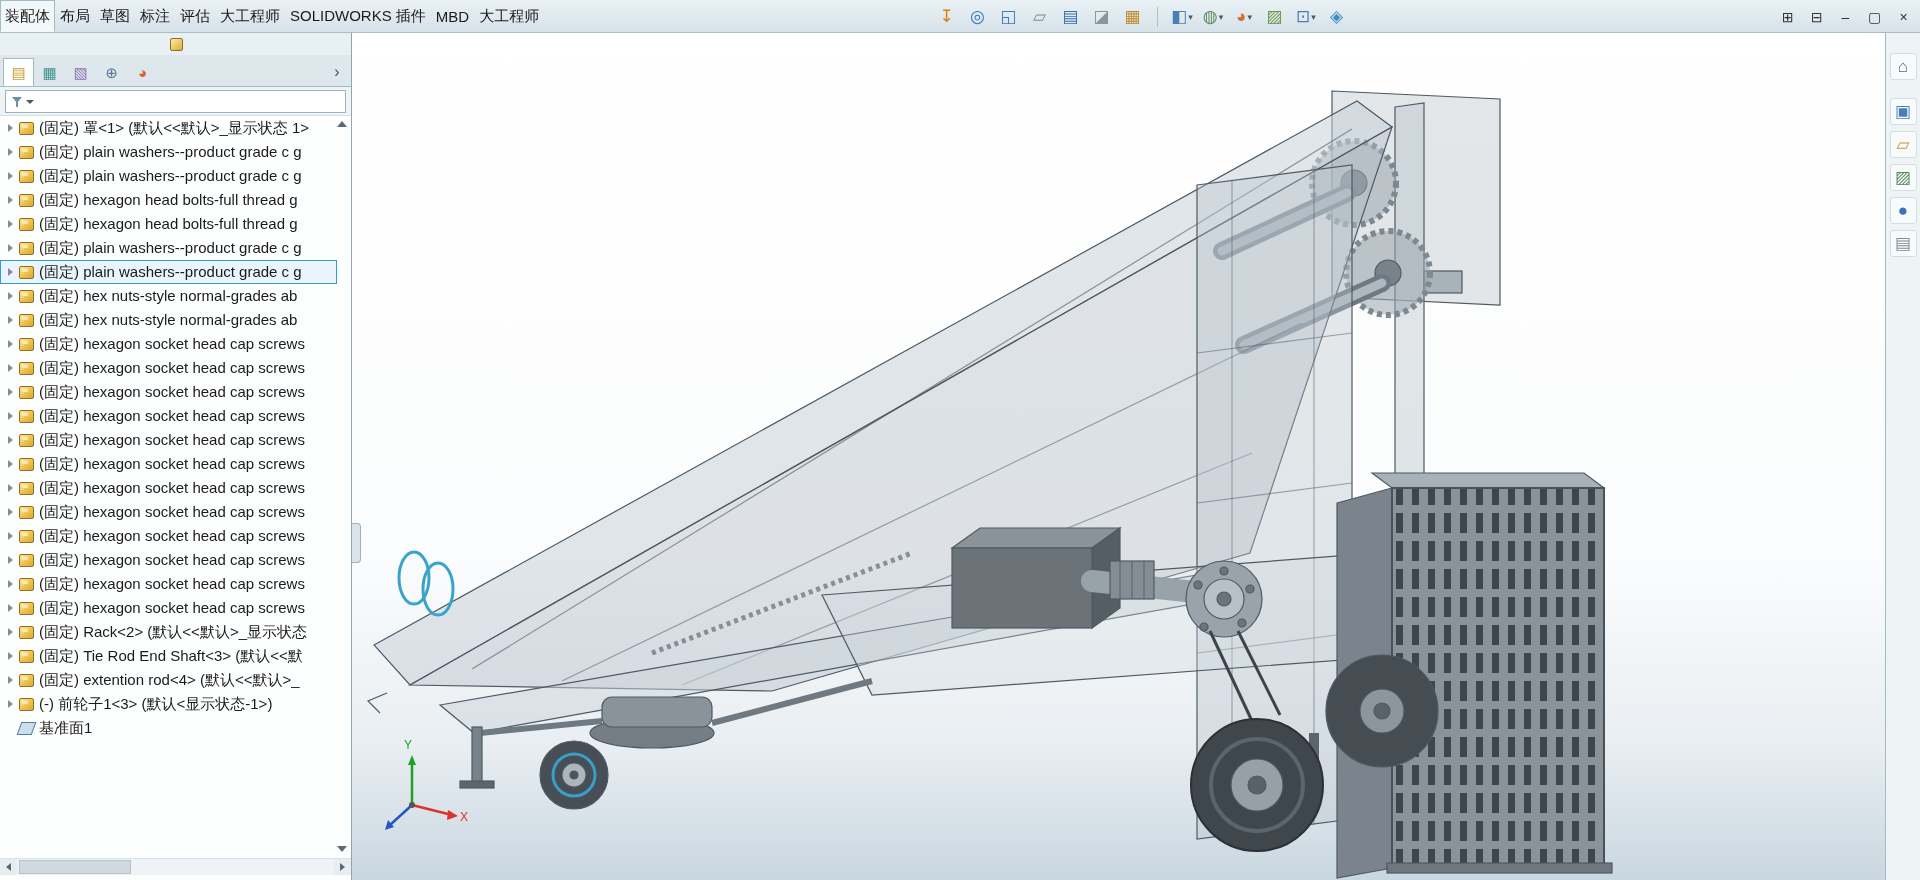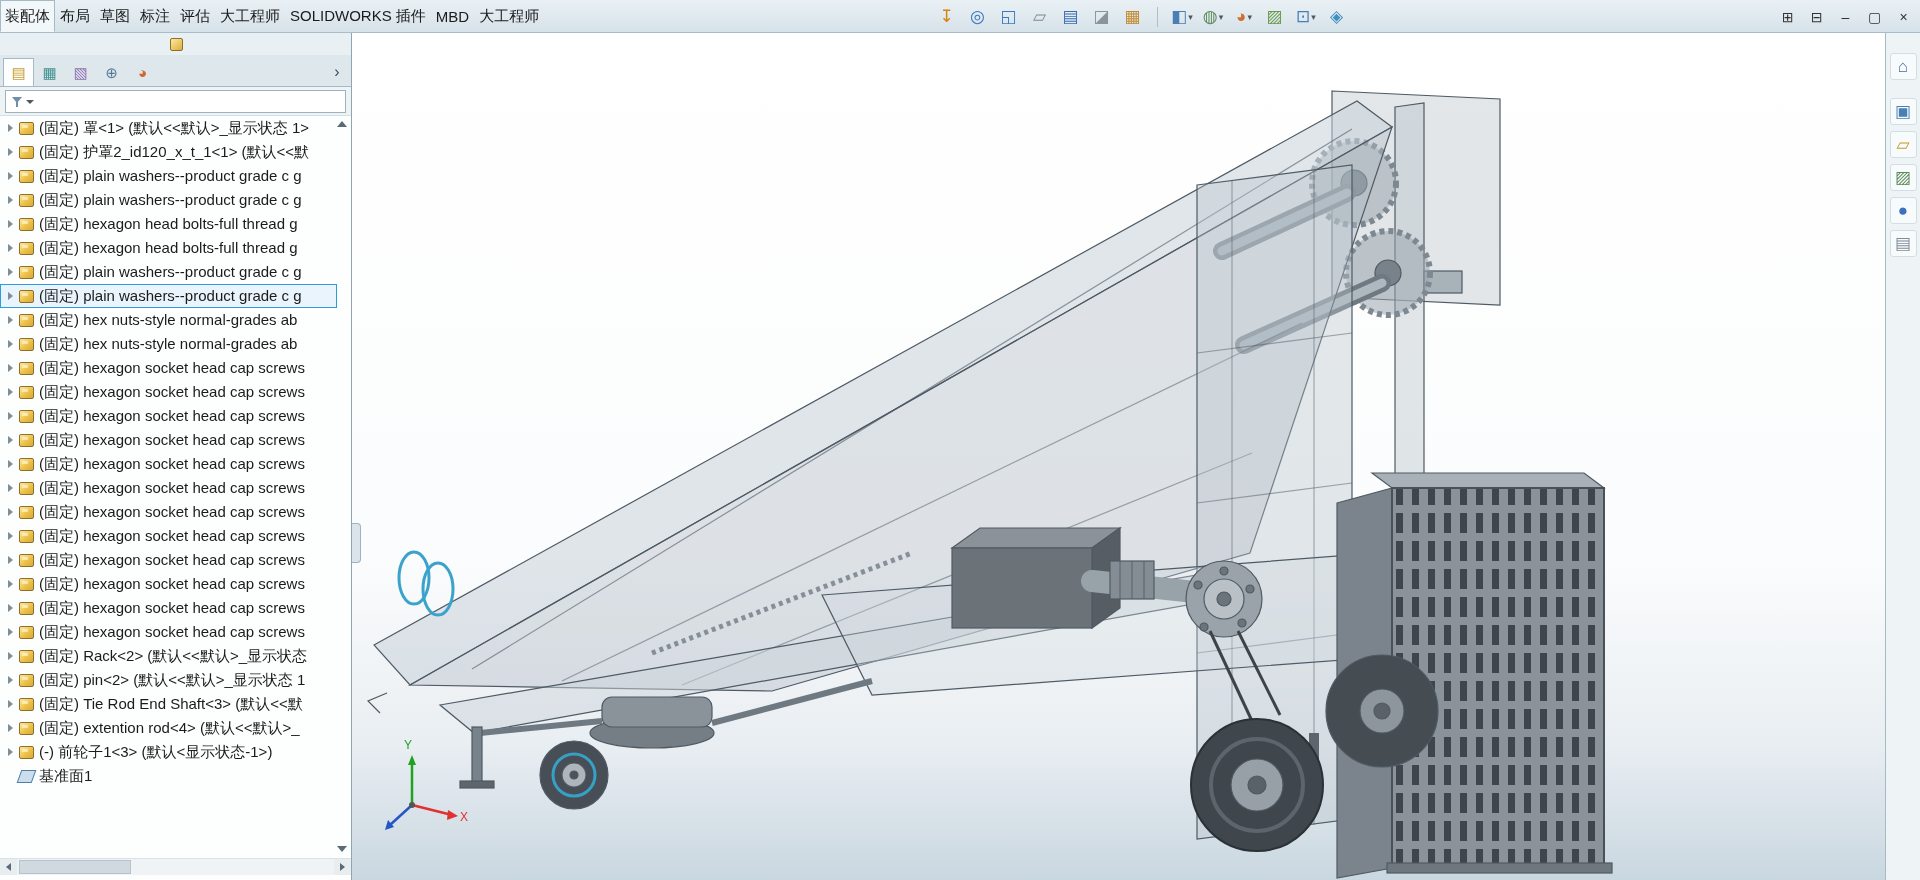--- a/index.html
+++ b/index.html
@@ -238,25 +238,20 @@
     </div>
   </div>
   <div class="tree">
 
       <div class="trow">
         <span class="arrow"></span>
         <span class="cicon"></span>
         <span class="lbl">(固定) 罩&lt;1&gt; (默认&lt;&lt;默认&gt;_显示状态 1&gt;</span>
       </div>
 
-      <div class="trow">
-        <span class="arrow"></span>
-        <span class="cicon"></span>
-        <span class="lbl">(固定) 护罩2_id120_x_t_1&lt;1&gt; (默认&lt;&lt;默</span>
-      </div>
 
       <div class="trow">
         <span class="arrow"></span>
         <span class="cicon"></span>
         <span class="lbl">(固定) plain washers--product grade c g</span>
       </div>
 
       <div class="trow">
         <span class="arrow"></span>
         <span class="cicon"></span>
@@ -370,25 +365,20 @@
         <span class="cicon"></span>
         <span class="lbl">(固定) hexagon socket head cap screws</span>
       </div>
 
       <div class="trow">
         <span class="arrow"></span>
         <span class="cicon"></span>
         <span class="lbl">(固定) Rack&lt;2&gt; (默认&lt;&lt;默认&gt;_显示状态</span>
       </div>
 
-      <div class="trow">
-        <span class="arrow"></span>
-        <span class="cicon"></span>
-        <span class="lbl">(固定) pin&lt;2&gt; (默认&lt;&lt;默认&gt;_显示状态 1</span>
-      </div>
 
       <div class="trow">
         <span class="arrow"></span>
         <span class="cicon"></span>
         <span class="lbl">(固定) Tie Rod End Shaft&lt;3&gt; (默认&lt;&lt;默</span>
       </div>
 
 
 
       <div class="trow">

